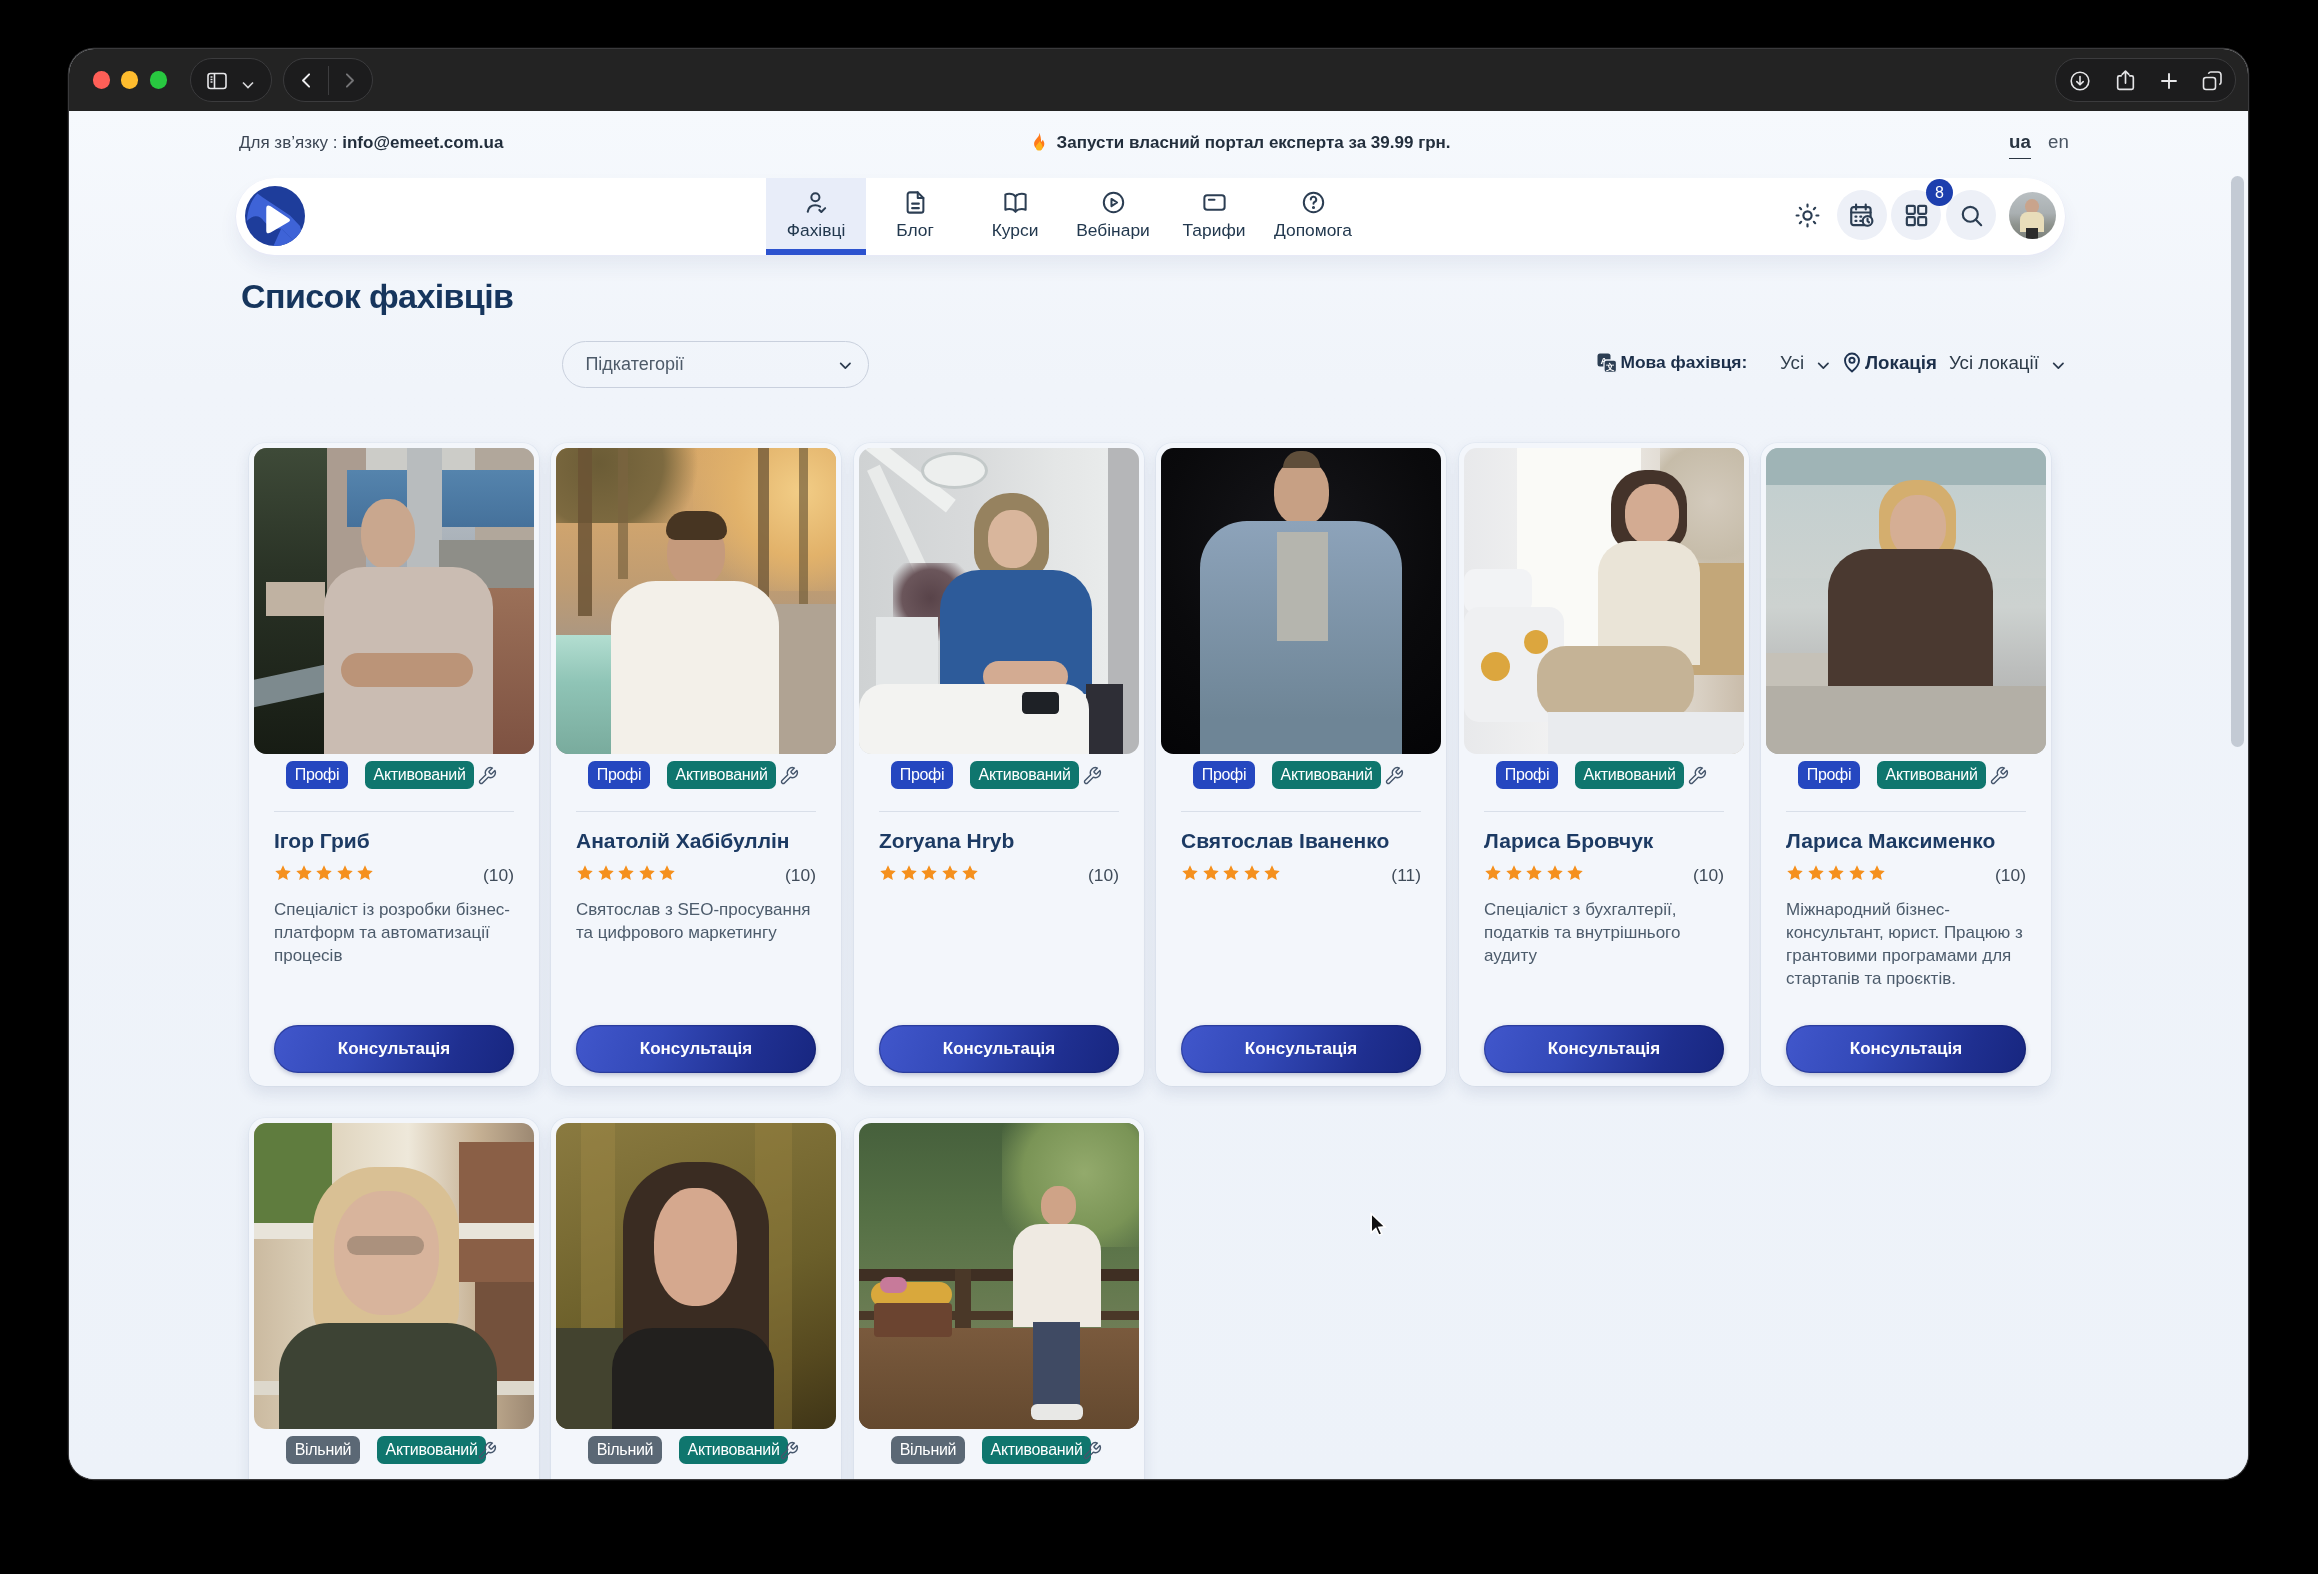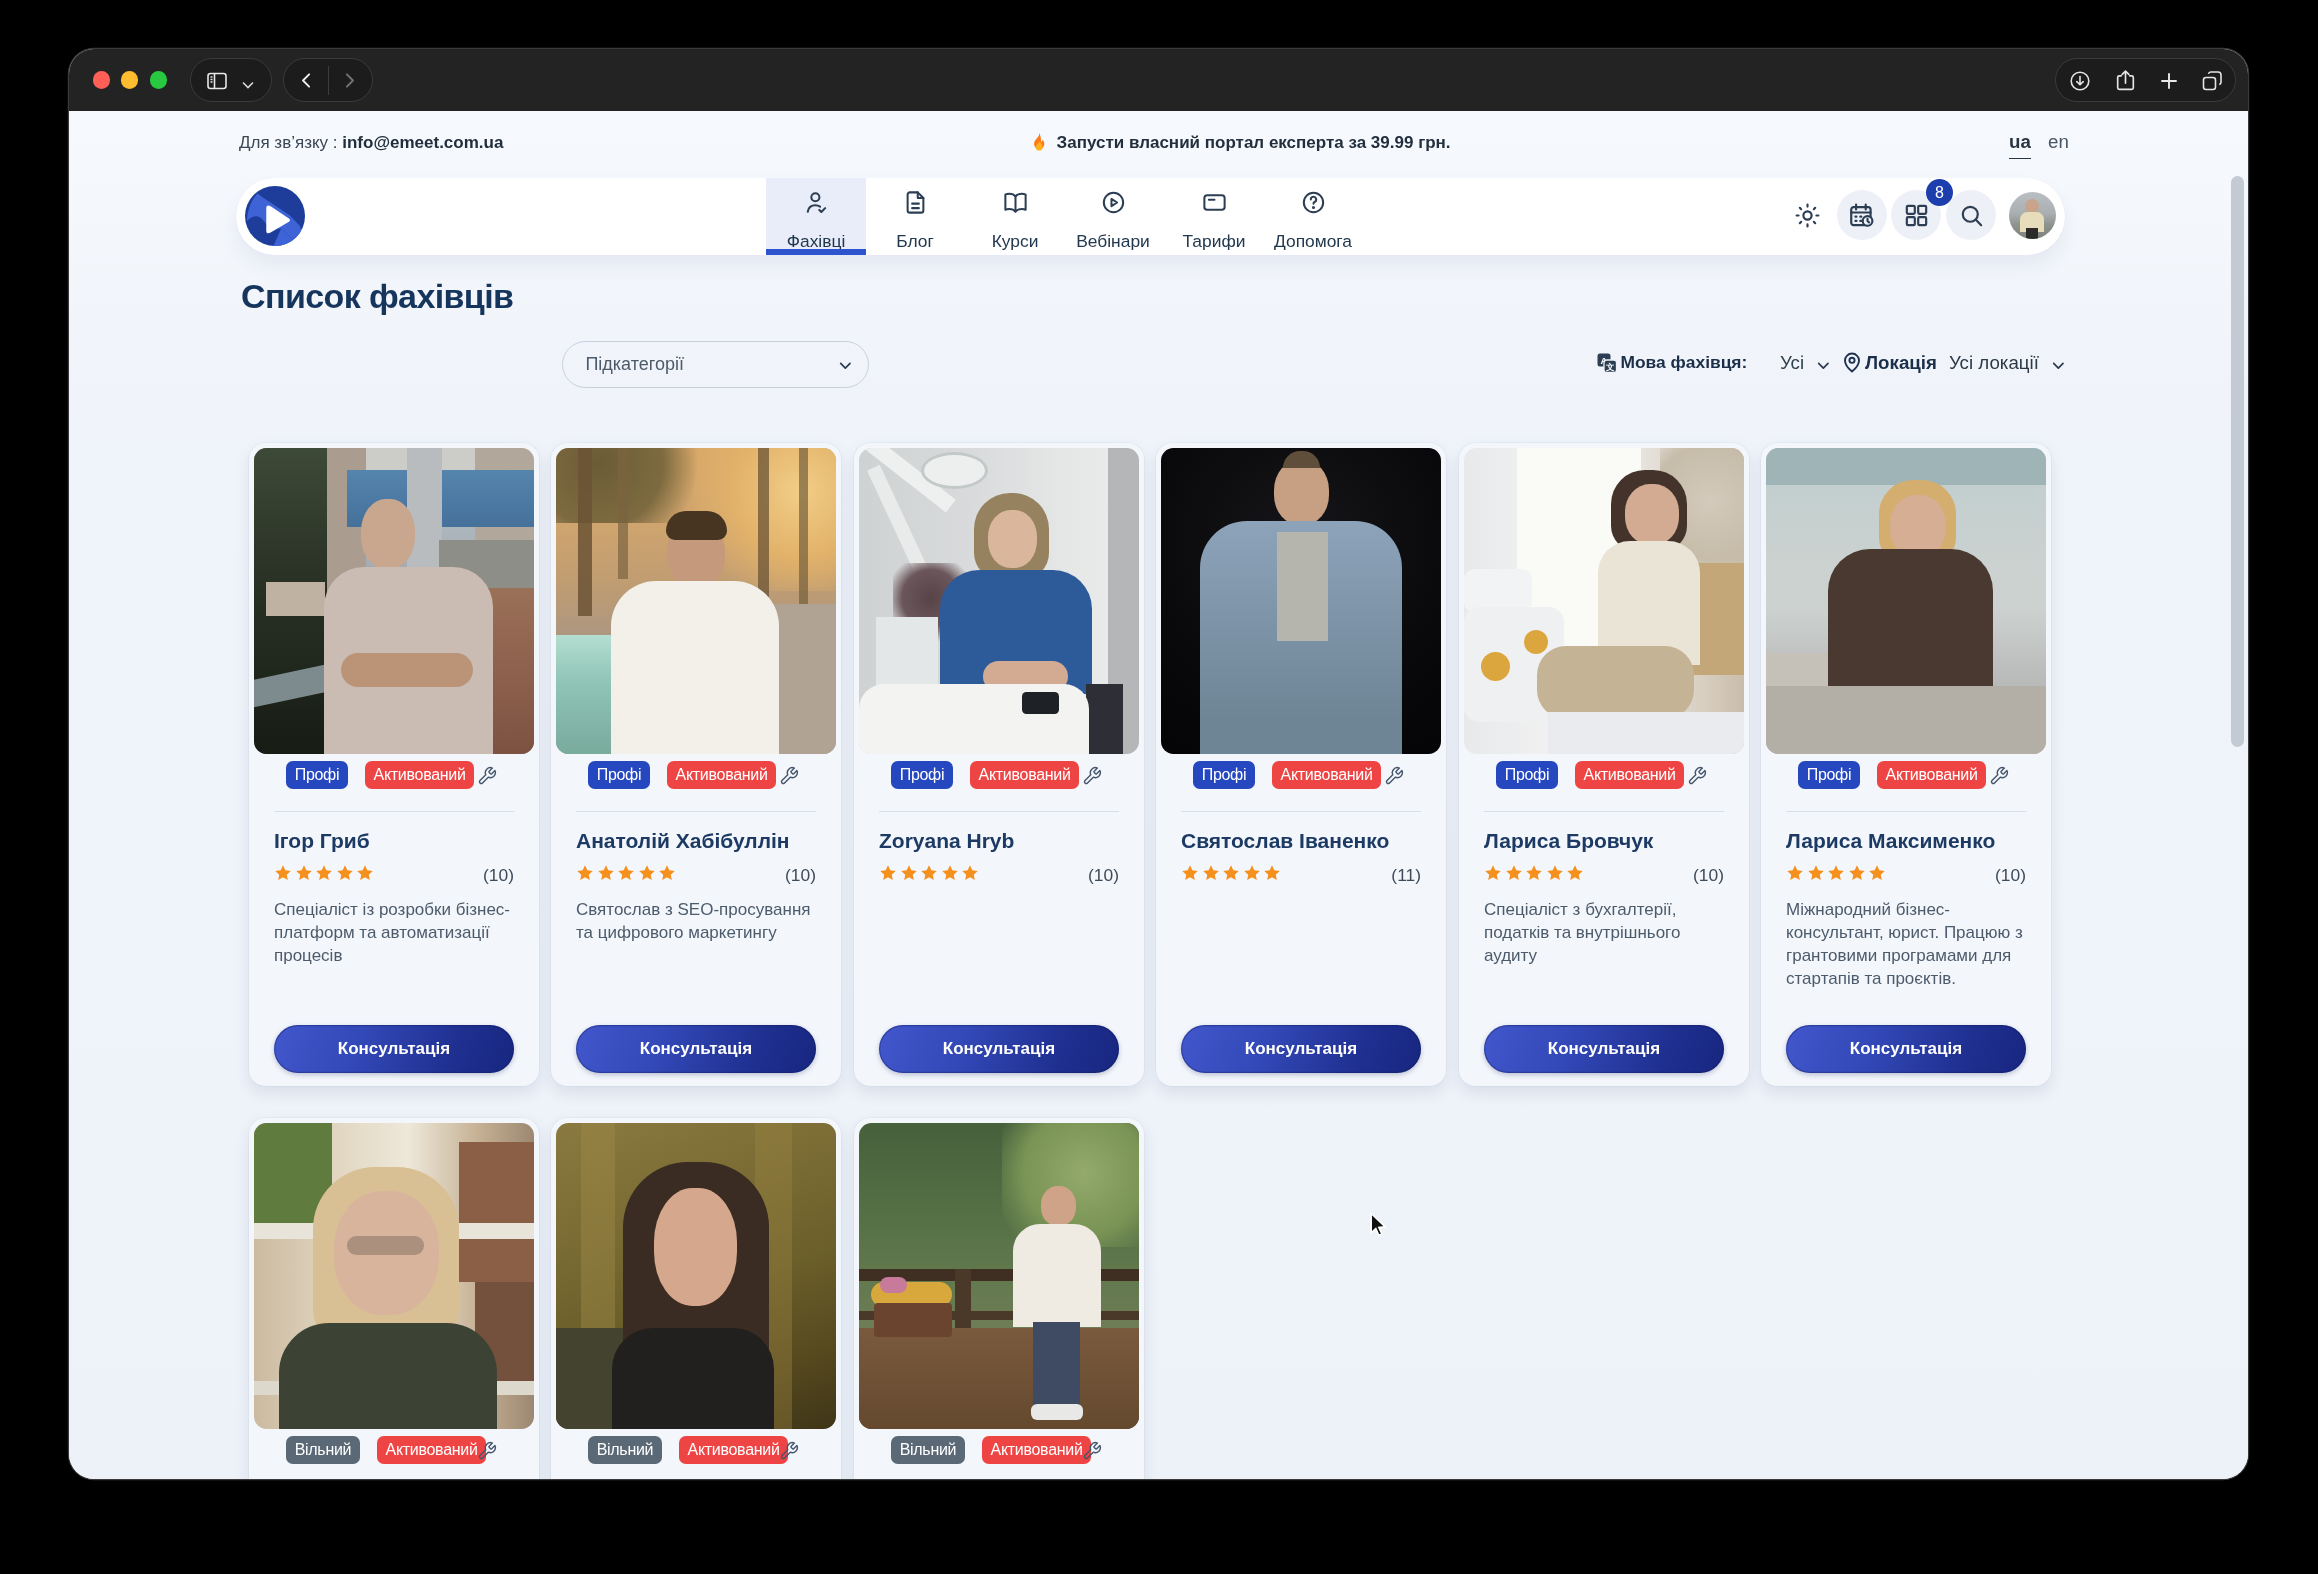--- a/index.html
+++ b/index.html
@@ -13,21 +13,21 @@
 #topl { position:absolute; left:170px; top:22px; font-size:17px; color:#3c4654; }
 #topl b { color:#222e3c; font-weight:bold; }
 #topc { position:absolute; left:959px; top:20px; font-size:17px; font-weight:bold; color:#232f3d; }
 .flame { width:22.4px; height:22.4px; vertical-align:-5px; margin-right:6.2px; }
 #ua { position:absolute; left:1940px; top:20px; font-size:18.7px; font-weight:bold; color:#2a3542; border-bottom:1.9px solid #2a3542; padding-bottom:5px; }
 #en { position:absolute; left:1979px; top:20px; font-size:18.7px; color:#4a5563; }
 #nav { position:absolute; left:167px; top:67px; width:1829px; height:77px; background:#fff; border-radius:39px; box-shadow:0 0.6px 0 0.6px #e7e9f6, 0 11.2px 18.7px rgba(40,60,120,0.07); }
 .logo { position:absolute; left:9.3px; top:8px; width:60px; height:60px; }
 .mitem { position:absolute; top:0; height:77px; width:100px; transform:translateX(-50%); text-align:center; color:#243b52; }
 .mitem .mi { width:27px; height:27px; margin-top:11.2px; }
-.mitem span { display:block; font-size:17.4px; margin-top:13px; color:#22384e; }
+.mitem span { display:block; font-size:17.4px; margin-top:2px; color:#22384e; }
 .mitem.active { background:#e8edf9; }
 .mitem.active::after { content:""; position:absolute; left:0; bottom:0; width:100%; height:5.6px; background:#2d53cf; }
 .cbtnbg { position:absolute; top:12.4px; width:50px; height:50px; border-radius:50%; background:#edf0f7; }
 .sun { position:absolute; left:1557px; top:23px; width:29px; height:29px; }
 .cicon { position:absolute; width:29px; height:29px; }
 #badge8 { position:absolute; left:1690px; top:1.2px; width:27px; height:27px; border-radius:50%; background:#1d3fae; color:#fff; font-size:16px; text-align:center; line-height:27px; }
 .avatar { position:absolute; left:1773px; top:13.7px; width:47px; height:47px; border-radius:50%; overflow:hidden; }
 #h1 { position:absolute; left:172px; top:166px; font-size:34px; font-weight:bold; color:#16355d; letter-spacing:-0.6px; }
 .drop { position:absolute; top:230px; height:47px; border-radius:25px; font-size:18px; }
 #drop1 { left:169px; width:311px; background:#fff; border:1.2px solid #c9d0dd; color:#3d4a59; }
@@ -52,21 +52,21 @@
 .p4 { background:radial-gradient(circle at 50% 30%,#16161a 0%,#0a0a0c 55%,#040406 100%); }
 .p5 { background:linear-gradient(90deg,#e8e9eb 0%,#f2f2f2 35%,#e9e6e1 60%,#d8cfc2 85%,#c9bcaa 100%); }
 .p6 { background:linear-gradient(180deg,#b2c2c4 0%,#c6d0ce 30%,#cdd2d0 52%,#bcbebd 72%,#a8a8a4 100%); }
 .p7 { background:linear-gradient(90deg,#cbbaa0 0%,#e0d5bf 28%,#eee8da 55%,#c6b194 80%,#9c8872 100%); }
 .p8 { background:linear-gradient(160deg,#8a7a40 0%,#7a6c34 30%,#6b5f2a 55%,#56491f 80%,#3f3517 100%); }
 .p9 { background:linear-gradient(180deg,#46603c 0%,#557045 30%,#63794e 52%,#6f7d56 68%,#6b5336 84%,#5f4632 100%); }
 
 .brow { position:absolute; left:25px; top:318px; width:240px; height:29px; }
 .bdg { display:inline-block; height:28px; line-height:28px; border-radius:6.8px; color:#fff; font-size:16px; padding:0 8.7px; margin-right:5px; vertical-align:top; letter-spacing:-0.3px;margin-left:12px; }
 .bdg.blue { background:#2547c0; }
-.bdg.green { background:#ef4444; }
+.bdg.green { background:#0f766e; }
 .bdg.slate { background:#5b6875; }
 .wr { position:absolute; right:17.4px; top:5px; width:20px; height:20px; }
 .divider { position:absolute; left:25px; top:368px; width:240px; height:1.2px; background:#d9dfe9; }
 .nm { position:absolute; left:25px; top:386px; font-size:21px; font-weight:bold; color:#1c3a63; }
 .stars { position:absolute; left:25px; top:421px; width:240px; height:21px; }
 .st { width:18px; height:18px; margin-right:2.5px; }
 .cnt { position:absolute; right:0; top:1.2px; font-size:17.4px; color:#3f4b59; }
 .desc { position:absolute; left:25px; top:455px; font-size:17px; line-height:23px; color:#4c5b6b; }
 .cbtn { position:absolute; left:25px; top:582px; width:240px; height:48px; border-radius:25px; background:linear-gradient(110deg,#4157cc 0%, #3349b8 35%, #1f2f90 75%, #17267f 100%); color:#fff; font-size:17px; font-weight:bold; text-align:center; line-height:48px; box-shadow:inset 0 0 0 1.2px rgba(15,25,90,.35), 0 1.9px 5px rgba(20,30,90,.25); }
 #thumb { position:absolute; left:2162px; top:65px; width:13px; height:571px; border-radius:6.8px; background:#c3cad4; }

